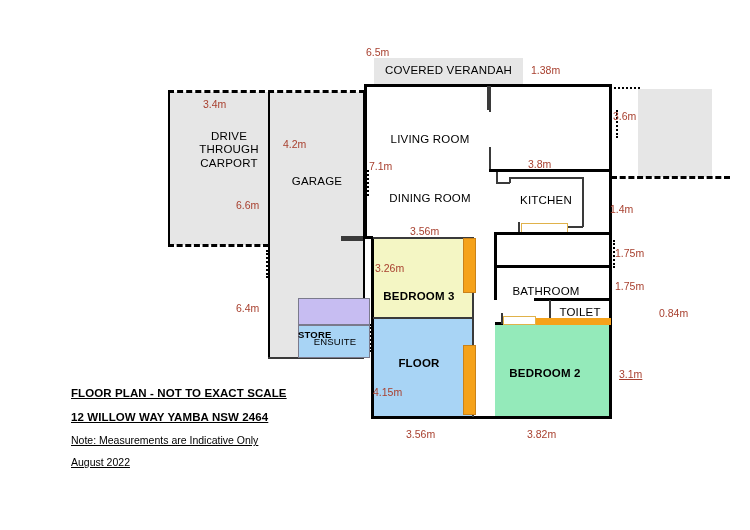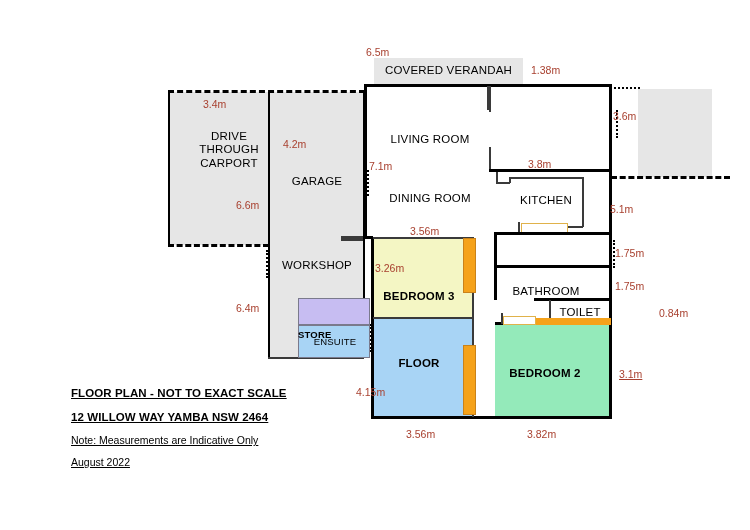--- a/index.html
+++ b/index.html
@@ -160,23 +160,20 @@
   <div class="room" style="left:168px;top:125px;width:101px;height:50px;padding-left:21px;">
     <span class="room-label">DRIVE
 THROUGH
 CARPORT</span>
   </div>
 
   <div class="room" style="left:270px;top:172px;width:94px;height:20px;">
     <span class="room-label">GARAGE</span>
   </div>
 
-  <div class="room" style="left:270px;top:256px;width:94px;height:20px;">
-    <span class="room-label">WORKSHOP</span>
-  </div>
 
   <div class="room" style="left:298px;top:303px;width:66px;height:16px;justify-content:flex-start;margin-top:24px;">
     <span class="room-label bold" style="font-size:9.5px;">STORE</span>
   </div>
 
   <div class="room" style="left:302px;top:334px;width:66px;height:16px;">
     <span class="room-label" style="font-size:9.5px;">ENSUITE</span>
   </div>
 
   <div class="room" style="left:378px;top:61px;width:141px;height:19px;">
@@ -220,24 +217,24 @@
 
   <div class="dim" style="left:203px;top:98px;">3.4m</div>
   <div class="dim" style="left:283px;top:98px;margin-top:40px;">4.2m</div>
   <div class="dim" style="left:366px;top:46px;">6.5m</div>
   <div class="dim" style="left:531px;top:64px;">1.38m</div>
   <div class="dim" style="left:236px;top:199px;">6.6m</div>
   <div class="dim" style="left:236px;top:302px;">6.4m</div>
   <div class="dim" style="left:369px;top:160px;">7.1m</div>
   <div class="dim" style="left:528px;top:158px;">3.8m</div>
   <div class="dim" style="left:613px;top:110px;">3.6m</div>
-  <div class="dim" style="left:610px;top:203px;">5.1m</div>
+  <div class="dim" style="left:610px;top:203px;">1.4m</div>
   <div class="dim" style="left:410px;top:225px;">3.56m</div>
   <div class="dim" style="left:375px;top:262px;">3.26m</div>
-  <div class="dim" style="left:356px;top:386px;text-align:center;">4.15m</div>
+  <div class="dim" style="left:373px;top:386px;text-align:center;">4.15m</div>
   <div class="dim" style="left:406px;top:428px;">3.56m</div>
   <div class="dim" style="left:615px;top:247px;">1.75m</div>
   <div class="dim" style="left:615px;top:280px;">1.75m</div>
   <div class="dim" style="left:615px;top:307px;padding-left:44px;">0.84m</div>
   <div class="dim" style="left:619px;top:368px;text-decoration:underline;">3.1m</div>
   <div class="dim" style="left:527px;top:428px;">3.82m</div>
 
   <div class="caption cap-bold" style="left:71px;top:387px;">FLOOR PLAN - NOT TO EXACT SCALE</div>
   <div class="caption cap-bold" style="left:71px;top:411px;">12 WILLOW WAY YAMBA NSW 2464</div>
   <div class="caption cap-norm" style="left:71px;top:434px;">Note: Measurements are Indicative Only</div>

